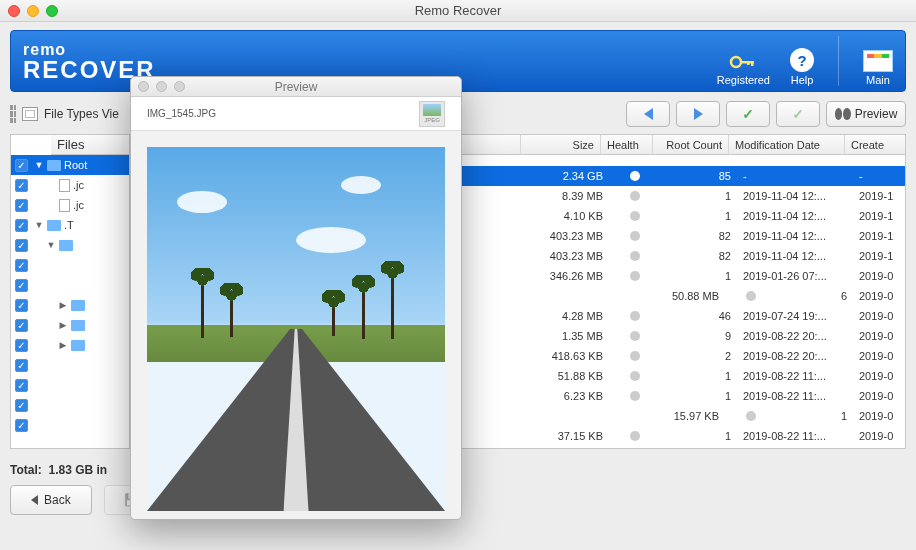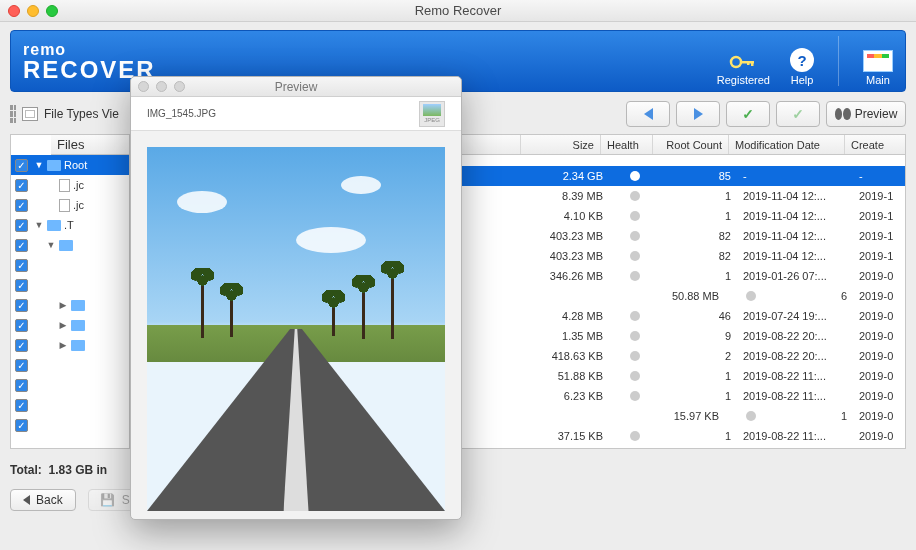--- a/index.html
+++ b/index.html
@@ -81,21 +81,21 @@
 .cell.cdate { width:52px; }
 .dot { width:10px; height:10px; border-radius:50%; background:#ccc; }
 .dt-body::-webkit-scrollbar { width:14px; }
 .dt-body::-webkit-scrollbar-track { background:#f0f0f0; }
 .dt-body::-webkit-scrollbar-thumb { background:#c0c0c0; border-radius:7px; border:3px solid #f0f0f0; }
 
 
 .footer { margin: 6px 10px; font-size:12px; color:#333; }
 .footer-row { display:flex; align-items:center; gap:12px; height:30px; }
 .footer b { font-weight:600; }
-.foot-btn { height:22px; padding:0 12px; border:1px solid #b8b8b8; border-radius:4px; background:linear-gradient(#fdfdfd,#ececec); display:flex; align-items:center; gap:6px; font-size:12px; }
+.foot-btn { height:30px; padding:0 20px; border:1px solid #b8b8b8; border-radius:4px; background:linear-gradient(#fdfdfd,#ececec); display:flex; align-items:center; gap:6px; font-size:12px; }
 .arrow-back { width:0; height:0; border-top:5px solid transparent; border-bottom:5px solid transparent; border-right:7px solid #555; }
 
 
 .preview { position:absolute; left:130px; top:76px; width:332px; height:444px; background:#f2f2f2; border:1px solid #b5b5b5; border-radius:5px; box-shadow: 0 12px 36px rgba(0,0,0,0.35); display:flex; flex-direction:column; }
 .pv-titlebar { height:20px; background:linear-gradient(#f6f6f6,#e6e6e6); border-bottom:1px solid #cfcfcf; border-radius:5px 5px 0 0; display:flex; align-items:center; justify-content:center; font-size:12px; color:#777; position:relative; }
 .pv-titlebar .tl-btns { position:absolute; left:7px; }
 .pv-titlebar .tl-btn { width:11px; height:11px; background:#d6d6d6; border:0.5px solid #bcbcbc; }
 .pv-fileinfo { height:34px; background:#fff; margin:0; border-bottom:1px solid #ddd; display:flex; align-items:center; padding:0 16px; font-size:10px; color:#555; }
 .pv-fileinfo .thumb { margin-left:auto; width:26px; height:26px; background:#e8e8e8; border:1px solid #ccc; display:flex; flex-direction:column; align-items:center; justify-content:center; font-size:6px; color:#888; }
 .pv-fileinfo .thumb div { width:18px; height:12px; background:linear-gradient(#9fcfff,#7cb860); margin-bottom:1px; }

